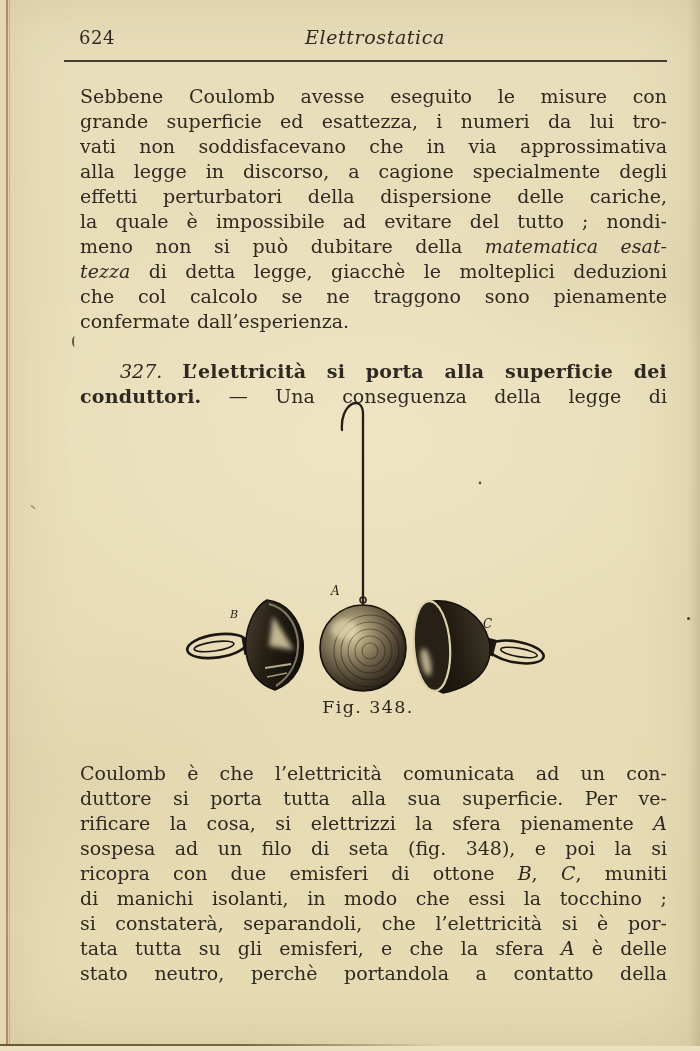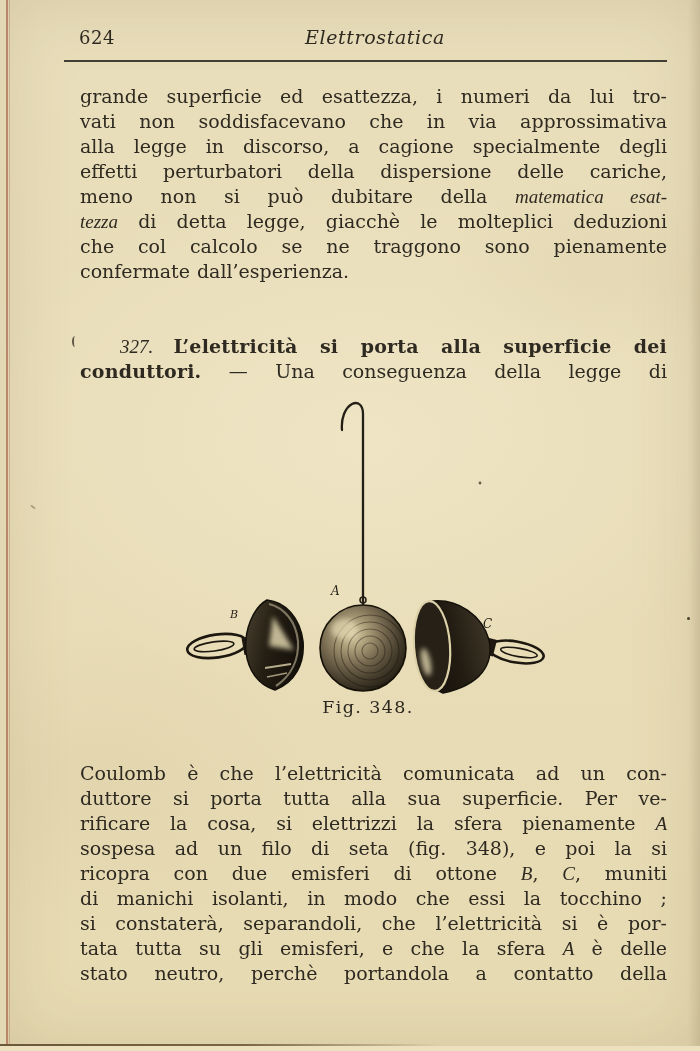--- a/index.html
+++ b/index.html
@@ -35,22 +35,22 @@
     font-style:italic;font-size:19px;letter-spacing:.6px;}
   .header-rule{position:absolute;left:64px;top:60px;width:603px;height:2px;background:#433e34;}
 
   
   .para{position:absolute;left:80px;width:587px;font-size:19px;line-height:25px;word-spacing:1px;}
   #para1{top:84px;}
   #para2{top:334px;}
   #para3{top:761px;}
   .tline{text-align:justify;text-align-last:justify;}
   .tline.nojust{text-align-last:left;}
-  .tline.indent{text-indent:40px;}
-  .it{font-style:italic;font-family:Liberation Serif, serif;}
+  .tline.indent{text-indent:40px;margin-top:25px;}
+  .it{font-style:italic;}
   .bd{font-weight:700;letter-spacing:.2px;}
 
   
   .figure-wrap{position:absolute;left:165px;top:398px;width:385px;height:300px;}
   .figure-caption{position:absolute;left:168px;top:697px;width:400px;text-align:center;
     font-size:17.5px;letter-spacing:1.4px;color:#2c2820;}
   .figlabel{font-family:"DejaVu Serif","Liberation Serif",serif;font-style:italic;fill:#241f15;}
 </style>
 </head>
 <body>
@@ -65,24 +65,26 @@
   <div class="bottom-light"></div>
   <div class="ink-mark"></div>
   <div class="speck s1"></div>
   <div class="speck s2"></div>
 
   <div class="page-number">624</div>
   <div class="running-title">Elettrostatica</div>
   <div class="header-rule"></div>
 
   <div class="para" id="para1">
+      <div class="tline"><span>Sebbene Coulomb avesse eseguito le misure con</span></div>
       <div class="tline"><span>grande superficie ed esattezza, i numeri da lui tro-</span></div>
       <div class="tline"><span>vati non soddisfacevano che in via approssimativa</span></div>
       <div class="tline"><span>alla legge in discorso, a cagione specialmente degli</span></div>
       <div class="tline"><span>effetti perturbatori della dispersione delle cariche,</span></div>
+      <div class="tline"><span>la quale è impossibile ad evitare del tutto ; nondi-</span></div>
       <div class="tline"><span>meno non si può dubitare della </span><span class="it">matematica esat-</span></div>
       <div class="tline"><span class="it">tezza</span><span> di detta legge, giacchè le molteplici deduzioni</span></div>
       <div class="tline"><span>che col calcolo se ne traggono sono pienamente</span></div>
       <div class="tline nojust"><span>confermate dall’esperienza.</span></div>
     </div>
   <div class="para" id="para2">
       <div class="tline indent"><span class="it">327. </span><span class="bd">L’elettricità si porta alla superficie dei</span></div>
       <div class="tline"><span class="bd">conduttori.</span><span> — Una conseguenza della legge di</span></div>
     </div>
   <div class="para" id="para3">

